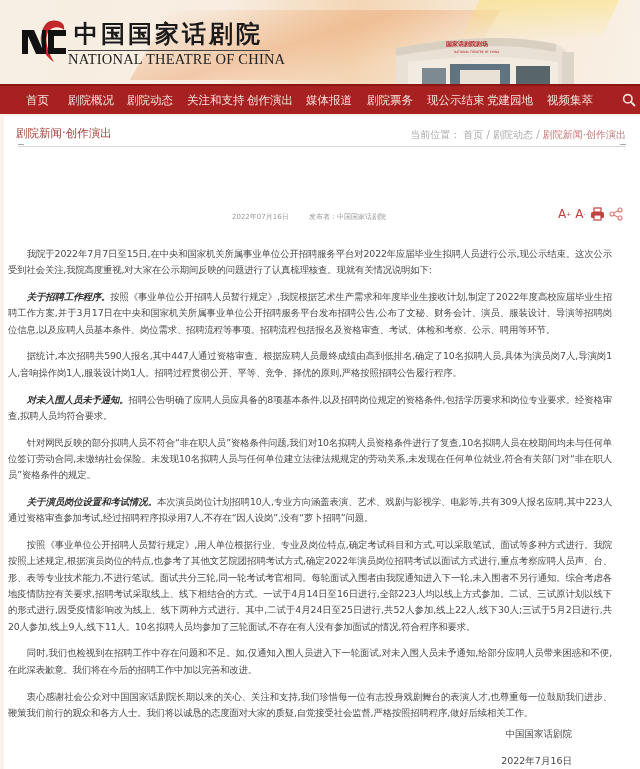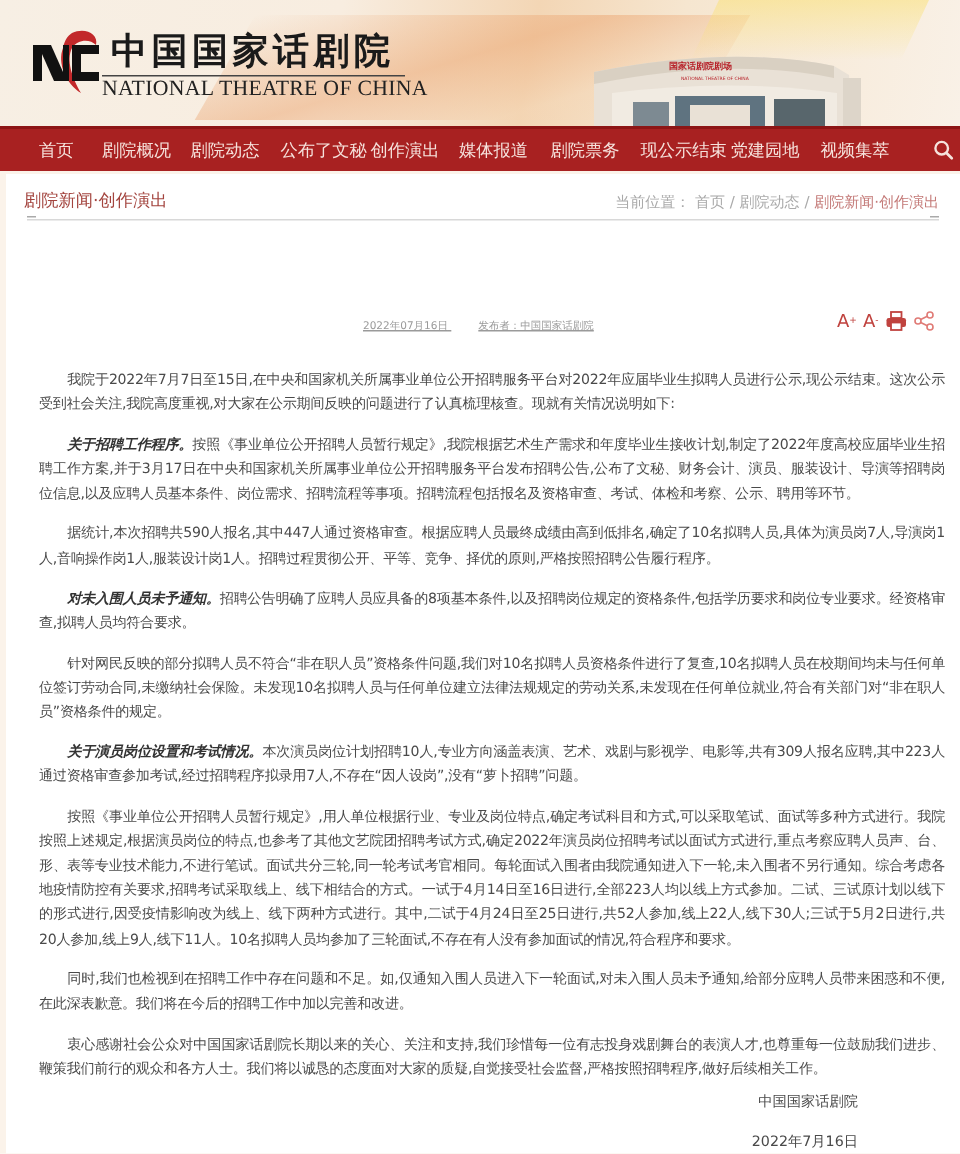--- a/index.html
+++ b/index.html
@@ -68,29 +68,29 @@
     content: ""; position: absolute; top: -2px; width: 6px; height: 4px; border-top: 1px solid #aaa;
   }
   .divider::before { left: 0; }
   .divider::after { right: 0; }
 
   .article-title {
     position: absolute; left: 0; width: 636px; top: 61px; text-align: center;
     font-size: 15.5px; color: #333; white-space: nowrap; letter-spacing: -0.2px;
   }
   .meta {
-    position: absolute; left: 238px; top: 96px; font-size: 7px; color: #9a9a9a; white-space: nowrap; text-decoration: underline;
+    position: absolute; left: 228px; top: 96px; font-size: 7px; color: #9a9a9a; white-space: nowrap;
   }
   .meta span + span { margin-left: 18px; }
   .tools { position: absolute; left: 554px; top: 91px; display: flex; align-items: center; gap: 4px; }
   .tool { color: #c0433f; font-size: 12px; line-height: 14px; cursor: pointer; }
   .tool sup { font-size: 6px; vertical-align: top; }
 
   .body-text {
-    position: absolute; left: 22px; top: 130px; width: 604px;
+    position: absolute; left: 4px; top: 130px; width: 604px;
     font-size: 9.4px; line-height: 16.3px; color: #4a4a4a; letter-spacing: -0.15px;
   }
   .body-text p { text-indent: 2em; margin-bottom: 10.5px; text-align: justify; }
   .body-text b { color: #333; font-style: italic; }
   .sign {
     position: absolute; right: 68px; text-align: right; font-size: 9.5px; color: #4a4a4a; white-space: nowrap;
   }
 </style>
 </head>
 <body>
@@ -123,21 +123,21 @@
     <rect x="174" y="30" width="12" height="32" fill="#ddd5c9"></rect>
     <text x="58" y="24" font-size="6" fill="#b8232b" font-weight="bold">国家话剧院剧场</text>
     <text x="66" y="31" font-size="3" fill="#b8232b">NATIONAL THEATRE OF CHINA</text>
   </svg>
 </div>
 
 <div class="nav">
   <span class="nav-item" style="left:26px">首页</span>
   <span class="nav-item" style="left:68px">剧院概况</span>
   <span class="nav-item" style="left:127px">剧院动态</span>
-  <span class="nav-item" style="left:187px">公布了文秘</span>
+  <span class="nav-item" style="left:187px">关注和支持</span>
   <span class="nav-item" style="left:247px">创作演出</span>
   <span class="nav-item" style="left:306px">媒体报道</span>
   <span class="nav-item" style="left:367px">剧院票务</span>
   <span class="nav-item" style="left:427px">现公示结束</span>
   <span class="nav-item" style="left:487px">党建园地</span>
   <span class="nav-item" style="left:547px">视频集萃</span>
   <svg class="nav-search" viewBox="0 0 14 14">
     <circle cx="5.8" cy="5.8" r="4.2" fill="none" stroke="#f6e2dc" stroke-width="1.6"></circle>
     <line x1="9" y1="9" x2="12.5" y2="12.5" stroke="#f6e2dc" stroke-width="1.8" stroke-linecap="round"></line>
   </svg>

